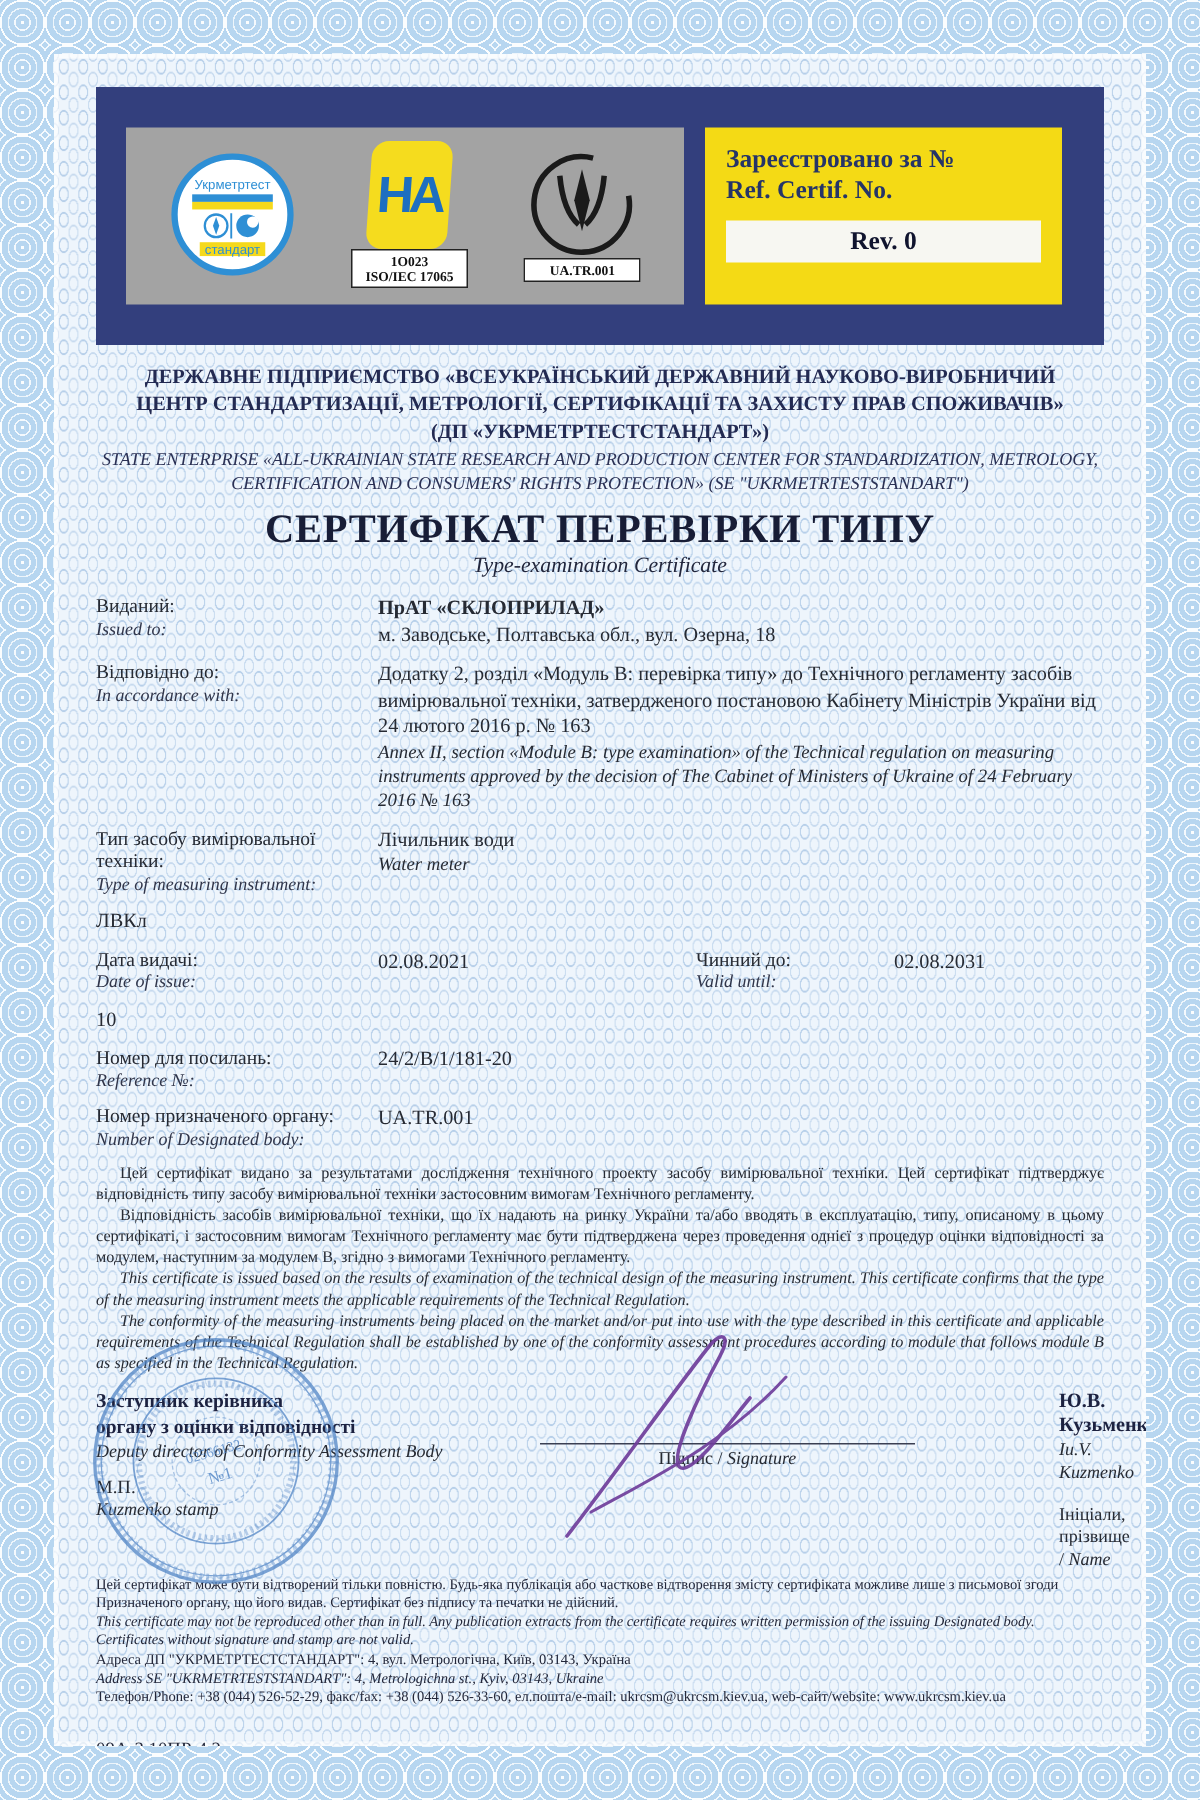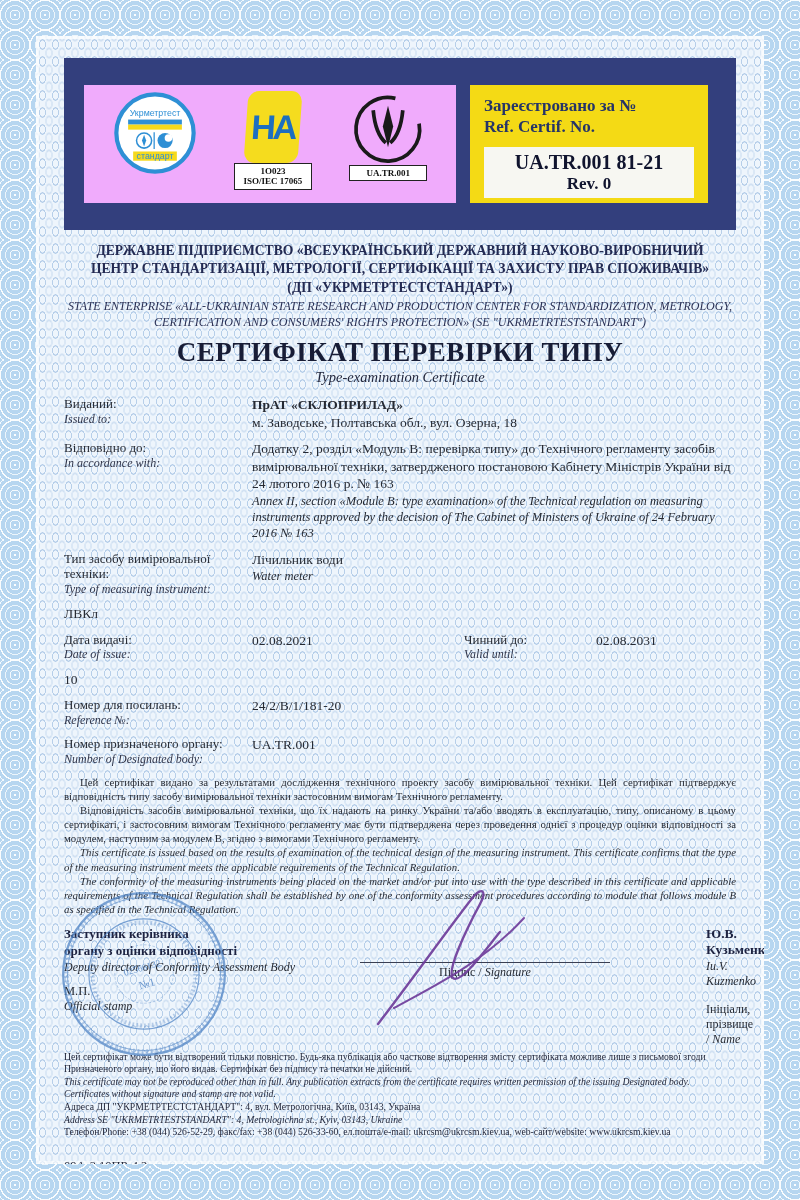--- a/index.html
+++ b/index.html
@@ -27,22 +27,22 @@
     box-shadow:0 0 0 3px rgba(255,255,255,.65) inset;
   }
   .content{position:relative;width:100%;height:100%;padding:22px 28px;overflow:hidden;}
 
   
   .band{
     background:#333f7d;height:172px;display:flex;align-items:center;
     justify-content:space-between;padding:0 28px 0 20px;margin-bottom:12px;
   }
   .logo-box{
-    background:#f0abfc;width:372px;height:118px;display:flex;
-    align-items:flex-start;justify-content:space-around;padding:6px 10px 8px;
+    background:#a3a3a3;width:372px;height:118px;display:flex;
+    align-items:center;justify-content:space-around;padding:6px 10px 8px;
   }
   .logo-col{display:flex;flex-direction:column;align-items:center;justify-content:space-between;}
   .code-box{
     border:1px solid #222;background:#fff;font-weight:bold;font-size:9px;
     line-height:1.15;text-align:center;padding:2px 6px;color:#111;min-width:78px;
   }
   .naau{
     width:54px;height:72px;background:#f5dc1e;border-radius:11px;
     display:flex;align-items:center;justify-content:center;
     color:#1d6fc0;font-weight:bold;font-size:34px;letter-spacing:-3px;
@@ -154,21 +154,20 @@
               <path d="M70 26 Q67 58 53 70" stroke="#1a1a1a" stroke-width="5" fill="none"></path>
             </svg>
             <div class="code-box">UA.TR.001</div>
           </div>
         </div>
 
         <div class="reg-box">
           <div class="lbl">Зареєстровано за №</div>
           <div class="lbl">Ref. Certif. No.</div>
           <div class="reg-num">
-            <div class="num">UA.TR.001 81-21</div>
             <div class="rev">Rev. 0</div>
           </div>
         </div>
       </div>
 
       <div class="issuer-uk">ДЕРЖАВНЕ ПІДПРИЄМСТВО «ВСЕУКРАЇНСЬКИЙ ДЕРЖАВНИЙ НАУКОВО-ВИРОБНИЧИЙ ЦЕНТР СТАНДАРТИЗАЦІЇ, МЕТРОЛОГІЇ, СЕРТИФІКАЦІЇ ТА ЗАХИСТУ ПРАВ СПОЖИВАЧІВ» (ДП «УКРМЕТРТЕСТСТАНДАРТ»)</div>
       <div class="issuer-en">STATE ENTERPRISE «ALL-UKRAINIAN STATE RESEARCH AND PRODUCTION CENTER FOR STANDARDIZATION, METROLOGY, CERTIFICATION AND CONSUMERS' RIGHTS PROTECTION»  (SE "UKRMETRTESTSTANDART")</div>
 
       <div class="title">СЕРТИФІКАТ ПЕРЕВІРКИ ТИПУ</div>
       <div class="subtitle">Type-examination Certificate</div>
@@ -249,21 +248,21 @@
         <p class="en">This certificate is issued based on the results of examination of the technical design of the measuring instrument. This certificate confirms that the type of the measuring instrument meets the applicable requirements of the Technical Regulation.</p>
         <p class="en">The conformity of the measuring instruments being placed on the market and/or put into use with the type described in this certificate and applicable requirements of the Technical Regulation shall be established by one of the conformity assessment procedures according to module that follows module B as specified in the Technical Regulation.</p>
       </div>
 
       <div class="sig-area">
         <div class="sig-left">
           <div class="t">Заступник керівника</div>
           <div class="t">органу з оцінки відповідності</div>
           <div class="e">Deputy director of Conformity Assessment Body</div>
           <div class="mp">М.П.</div>
-          <div class="os">Official stamp</div>
+          <div class="os">Kuzmenko stamp</div>
         </div>
         <div class="sig-mid">
           <div class="sig-line"></div>
           <div class="sig-cap">
             <span>Підпис /</span><i>Signature</i>
           </div>
         </div>
         <div class="sig-right">
           <div class="n">Ю.В. Кузьменко</div>
           <div class="tr">Iu.V. Kuzmenko</div>

